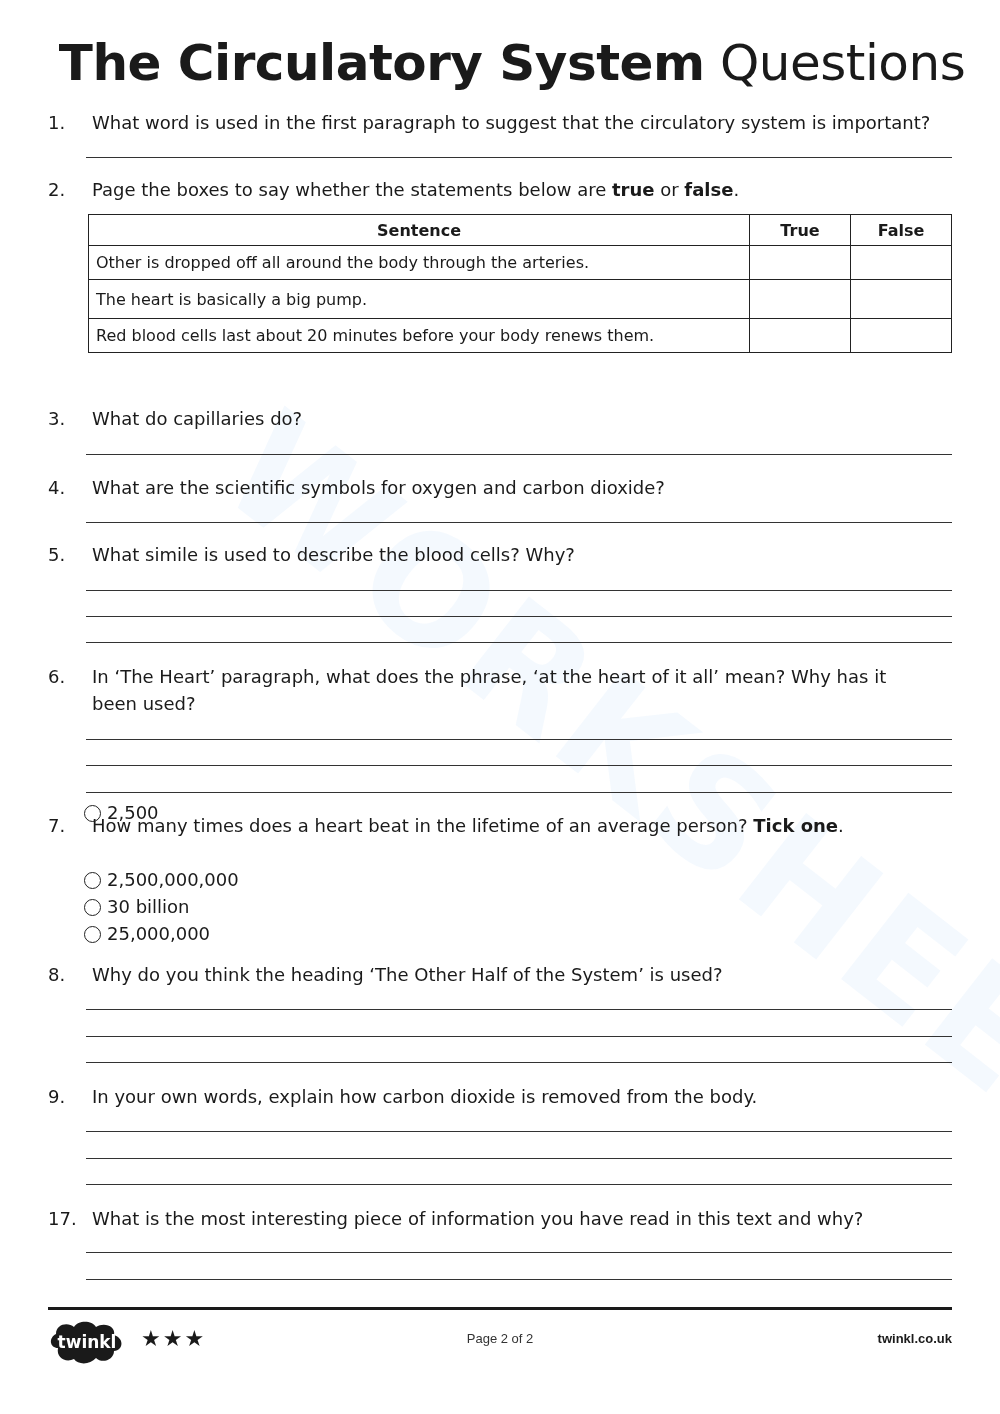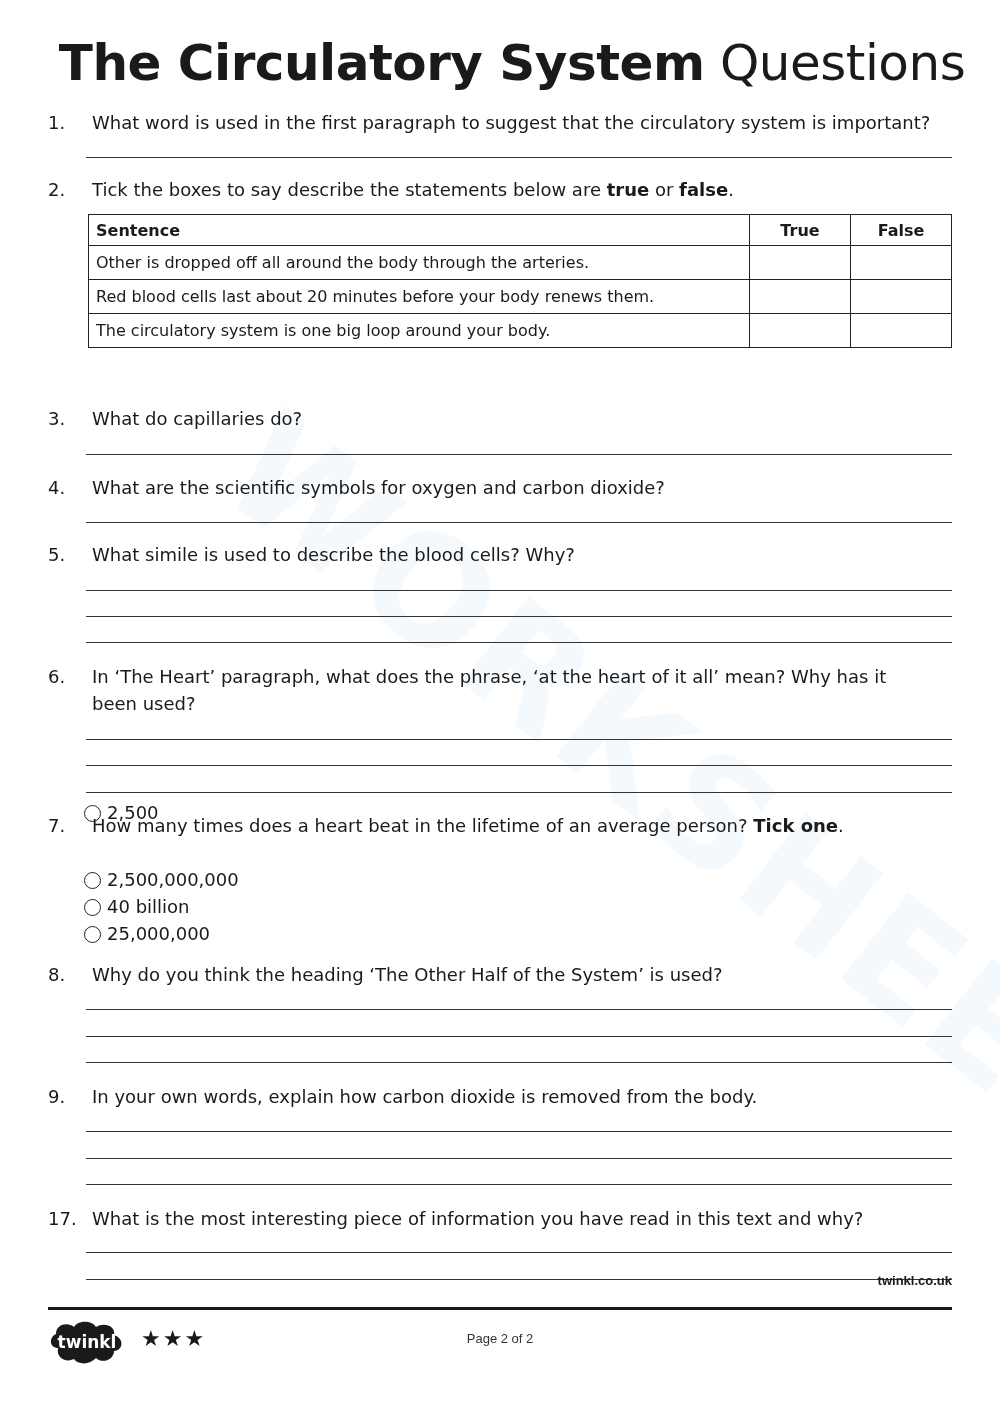--- a/index.html
+++ b/index.html
@@ -29,21 +29,21 @@
   .line {
     position: absolute; left: 86px; width: 866px; height: 0; border-top: 1px solid #333;
   }
   table.tf {
     position: absolute; left: 88px; top: 214px; width: 864px; border-collapse: collapse;
     font-size: 16px;
   }
   table.tf td, table.tf th {
     border: 1.5px solid #222; padding: 0 7px; text-align: left; height: 33px;
   }
-  table.tf th { font-weight: bold; height: 30px; }
+  table.tf th { font-weight: bold; height: 30px; text-align: center; }
   table.tf th.c, table.tf td.c { width: 86px; text-align: center; }
   table.tf tr.r2 td { height: 38px; }
   .opt {
     position: absolute; left: 84px; font-size: 18px; line-height: 26px;
     display: flex; align-items: center;
   }
   .radio {
     width: 15px; height: 15px; border: 1.6px solid #222; border-radius: 50%;
     margin-right: 6px; display: inline-block; cursor: pointer;
   }
@@ -54,21 +54,21 @@
     position: absolute; left: 48px; top: 1318px; width: 78px; height: 48px;
   }
   .stars {
     position: absolute; left: 141px; top: 1326px; font-size: 22px; letter-spacing: 2px; color: #1a1a1a;
   }
   .page-num {
     position: absolute; left: 0; width: 1000px; top: 1331px; text-align: center;
     font-family: "Liberation Sans", sans-serif; font-size: 13px; color: #333;
   }
   .site {
-    position: absolute; right: 48px; top: 1273px; font-family: "Liberation Sans", sans-serif;
+    position: absolute; right: 48px; top: 1331px; font-family: "Liberation Sans", sans-serif;
     font-weight: bold; font-size: 13px; color: #1a1a1a;
   }
 </style>
 </head>
 <body>
 
 <div class="watermark">WORKSHEETZONE</div>
 
 <div class="title">
   <span class="bold">The Circulatory System</span>
@@ -76,42 +76,42 @@
 </div>
 
 <div class="q" style="top:109px">
   <span class="num">1.</span>
   <div class="text">What word is used in the first paragraph to suggest that the circulatory system is important?</div>
 </div>
 <div class="line" style="top:157px"></div>
 
 <div class="q" style="top:176px">
   <span class="num">2.</span>
-  <div class="text"><span>Tick the boxes to say describe the statements below are </span><b>true</b><span> or </span><b>false</b><span>.</span></div>
+  <div class="text"><span>Page the boxes to say whether the statements below are </span><b>true</b><span> or </span><b>false</b><span>.</span></div>
 </div>
 
 <table class="tf">
   <tbody>
       <tr>
     <th>Sentence</th>
     <th class="c">True</th>
     <th class="c">False</th>
   </tr>
   <tr>
     <td>Other is dropped off all around the body through the arteries.</td>
     <td class="c"></td>
     <td class="c"></td>
   </tr>
-  <tr>
-    <td>Red blood cells last about 20 minutes before your body renews them.</td>
+  <tr class="r2">
+    <td>The heart is basically a big pump.</td>
     <td class="c"></td>
     <td class="c"></td>
   </tr>
   <tr>
-    <td>The circulatory system is one big loop around your body.</td>
+    <td>Red blood cells last about 20 minutes before your body renews them.</td>
     <td class="c"></td>
     <td class="c"></td>
   </tr>
 </tbody>
   </table>
 
 <div class="q" style="top:405px">
   <span class="num">3.</span>
   <div class="text">What do capillaries do?</div>
 </div>
@@ -146,21 +146,21 @@
 <div class="opt" style="top:800px">
     <span class="radio"></span>
     <span>2,500</span>
   </div>
 <div class="opt" style="top:867px">
     <span class="radio"></span>
     <span>2,500,000,000</span>
   </div>
 <div class="opt" style="top:894px">
     <span class="radio"></span>
-    <span>40 billion</span>
+    <span>30 billion</span>
   </div>
 <div class="opt" style="top:921px">
     <span class="radio"></span>
     <span>25,000,000</span>
   </div>
 
 <div class="q" style="top:961px">
   <span class="num">8.</span>
   <div class="text">Why do you think the heading ‘The Other Half of the System’ is used?</div>
 </div>

